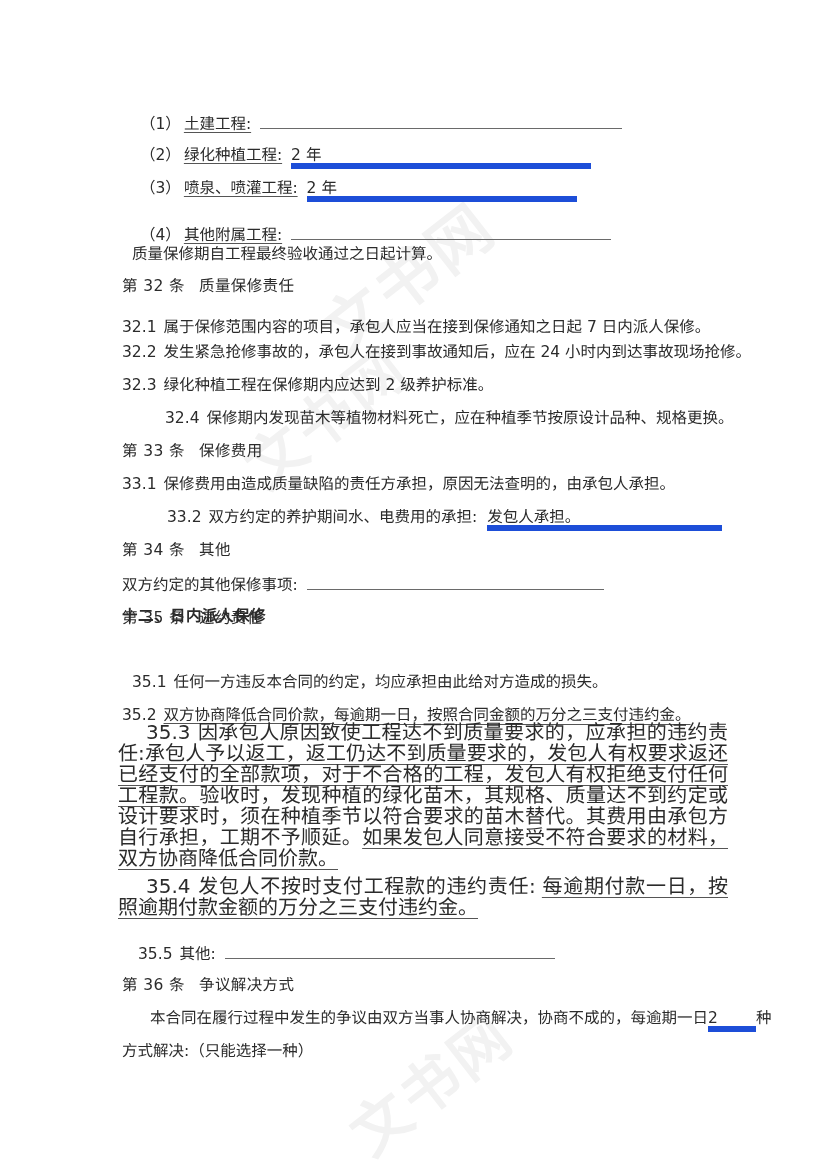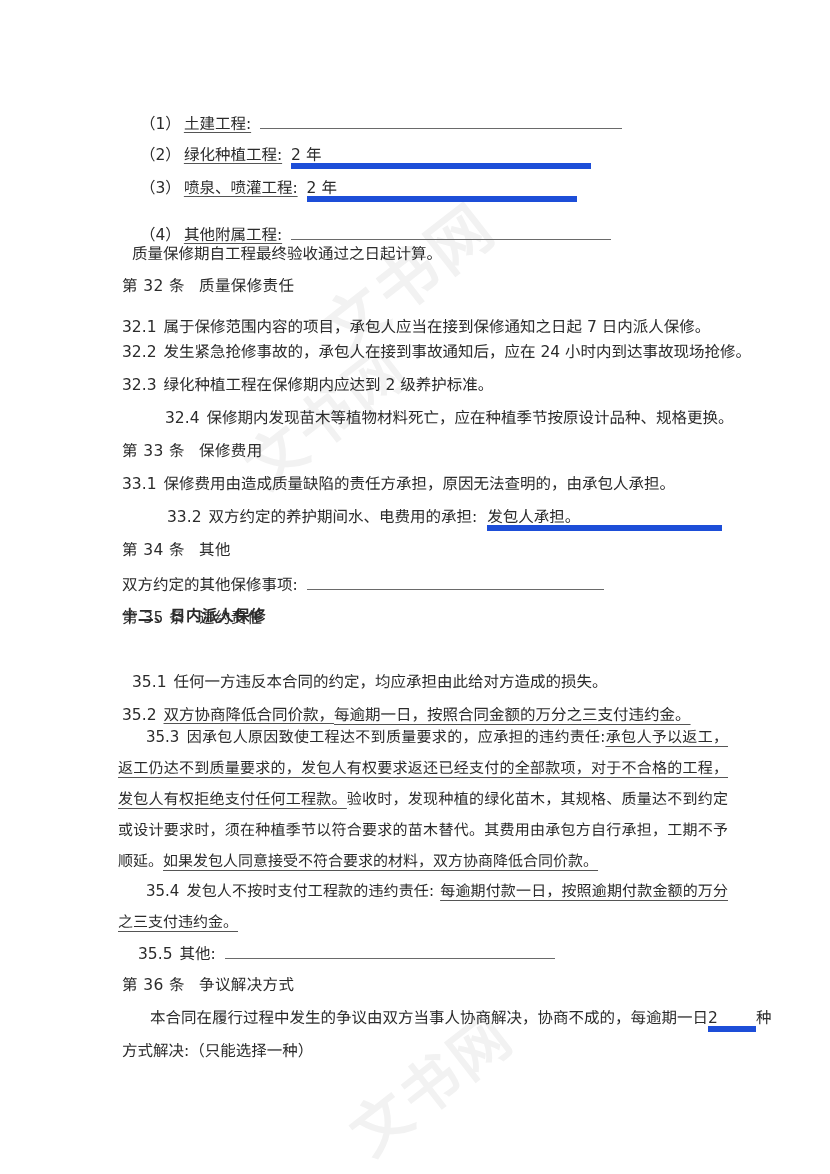--- a/index.html
+++ b/index.html
@@ -54,22 +54,22 @@
   .ln {
     position: absolute;
     font-size: 15.5px;
     line-height: 20px;
     white-space: nowrap;
     color: #2b2b2b;
   }
 
   .blk {
     position: absolute;
-    font-size: 15px;
-    line-height: 31px;
+    font-size: 20px;
+    line-height: 21px;
     color: #2b2b2b;
   }
 
   .heading {
     font-weight: 400;
     letter-spacing: 0.4px;
   }
 
   .sec-heading {
     font-weight: 700;

